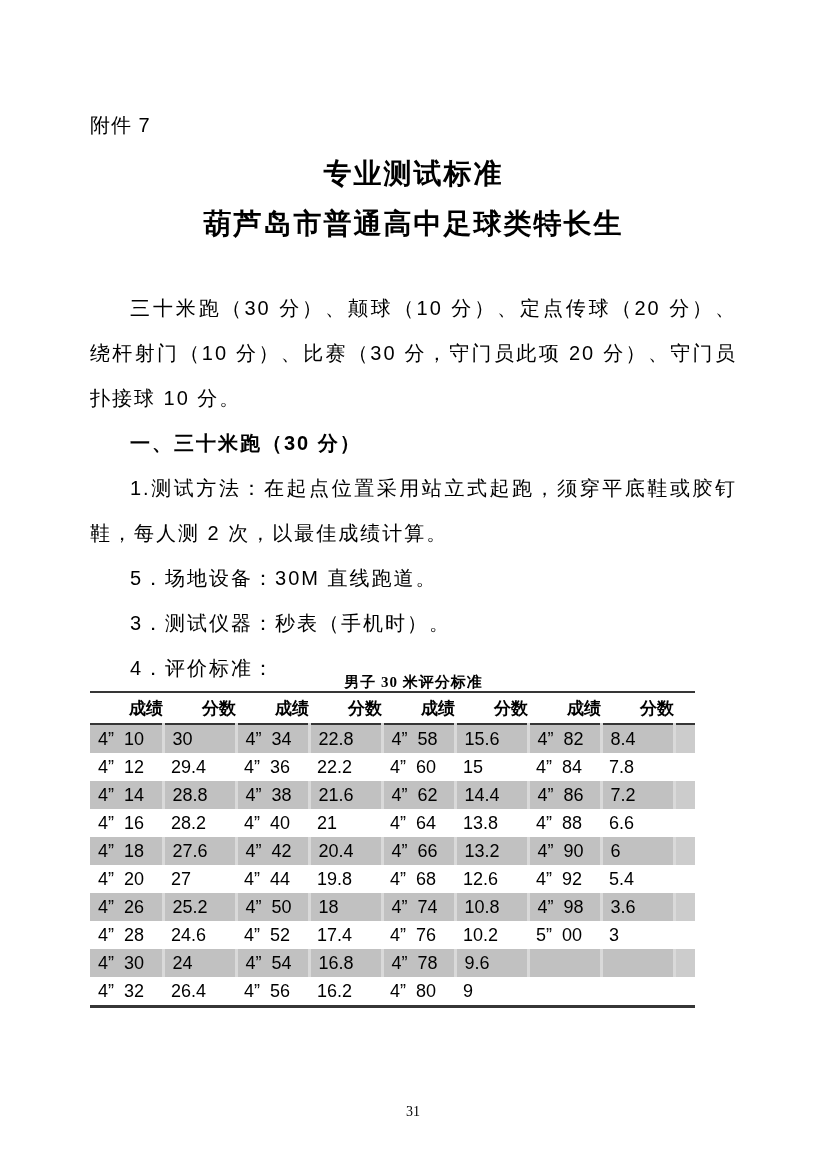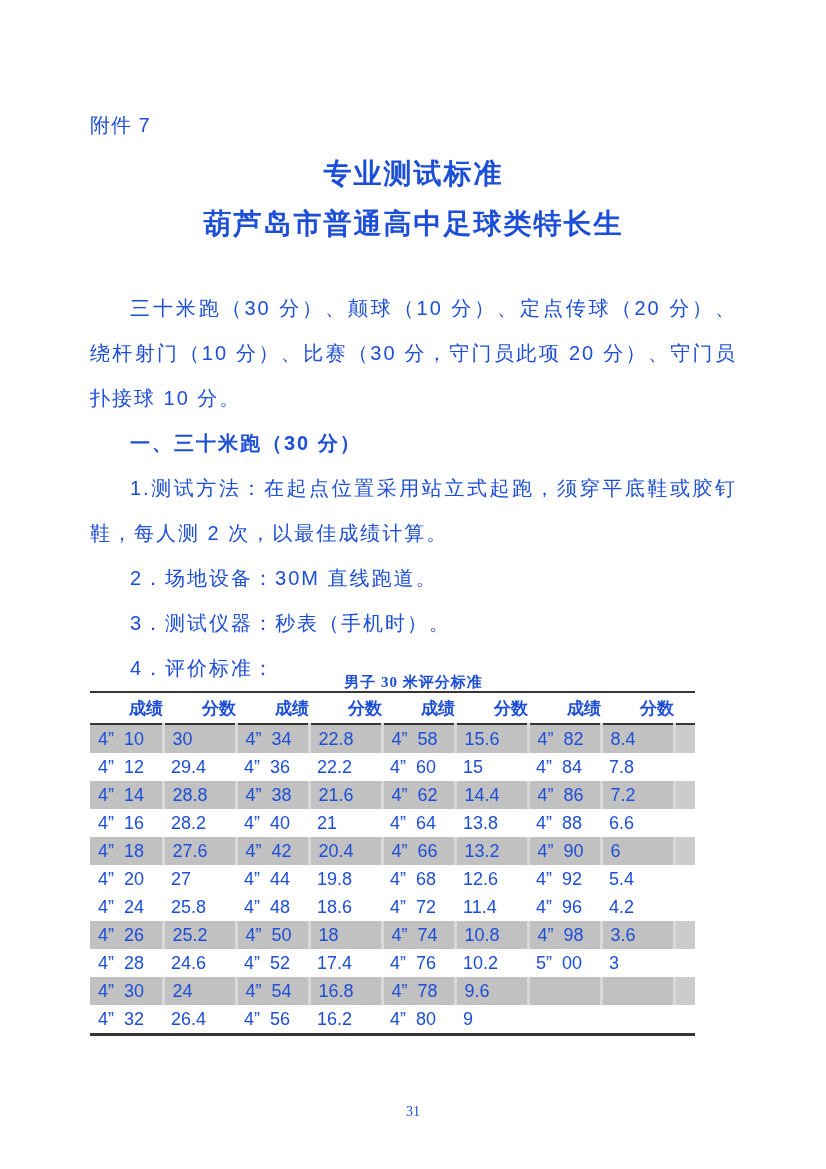--- a/index.html
+++ b/index.html
@@ -3,21 +3,21 @@
 <meta charset="utf-8">
 <style>
   html, body { margin: 0; padding: 0; background: #ffffff; }
   .page {
     position: relative;
     width: 826px;
     height: 1169px;
     box-sizing: border-box;
     padding: 112px 89px 0 90px;
     background: #ffffff;
-    color: #1d4ed8;
+    color: #000000;
     font-family: "Liberation Sans", sans-serif;
     overflow: hidden;
   }
   .attachment {
     margin: 0;
     font-size: 20px;
     line-height: 26px;
     letter-spacing: 1px;
   }
   .doc-title {
@@ -100,21 +100,21 @@
   <p class="attachment">附件 7</p>
 
   <h1 class="doc-title title-line2">专业测试标准</h1>
   <h1 class="doc-title title-line1">葫芦岛市普通高中足球类特长生</h1>
 
   <p class="para intro">三十米跑（30 分）、颠球（10 分）、定点传球（20 分）、绕杆射门（10 分）、比赛（30 分，守门员此项 20 分）、守门员扑接球 10 分。</p>
 
   <p class="para heading">一、三十米跑（30 分）</p>
 
   <p class="para">1.测试方法：在起点位置采用站立式起跑，须穿平底鞋或胶钉鞋，每人测 2 次，以最佳成绩计算。</p>
-  <p class="para">2．场地设备：30M 直线跑道。</p>
+  <p class="para">5．场地设备：30M 直线跑道。</p>
   <p class="para">3．测试仪器：秒表（手机时）。</p>
   <p class="para">4．评价标准：</p>
 
   <div>
     <div class="table-title">男子 30 米评分标准</div>
     <table class="score-table">
       <colgroup>
         <col class="main">
           <col class="main">
           <col class="main">
@@ -198,31 +198,20 @@
     <td>4”  20</td>
     <td>27</td>
     <td>4”  44</td>
     <td>19.8</td>
     <td>4”  68</td>
     <td>12.6</td>
     <td>4”  92</td>
     <td>5.4</td>
     <td class="tail"></td>
   </tr>
-          <tr>
-    <td>4”  24</td>
-    <td>25.8</td>
-    <td>4”  48</td>
-    <td>18.6</td>
-    <td>4”  72</td>
-    <td>11.4</td>
-    <td>4”  96</td>
-    <td>4.2</td>
-    <td class="tail"></td>
-  </tr>
           <tr class="gray">
     <td>4”  26</td>
     <td>25.2</td>
     <td>4”  50</td>
     <td>18</td>
     <td>4”  74</td>
     <td>10.8</td>
     <td>4”  98</td>
     <td>3.6</td>
     <td class="tail"></td>

